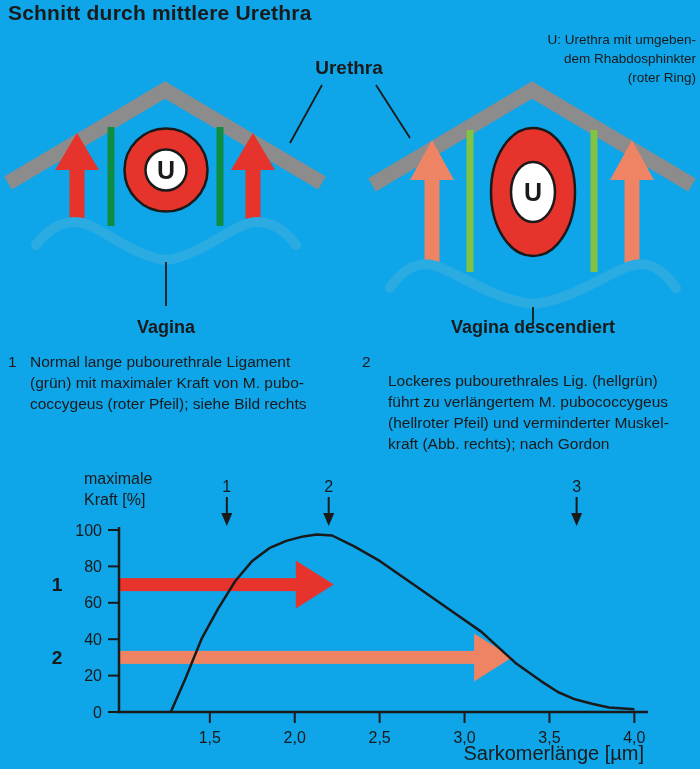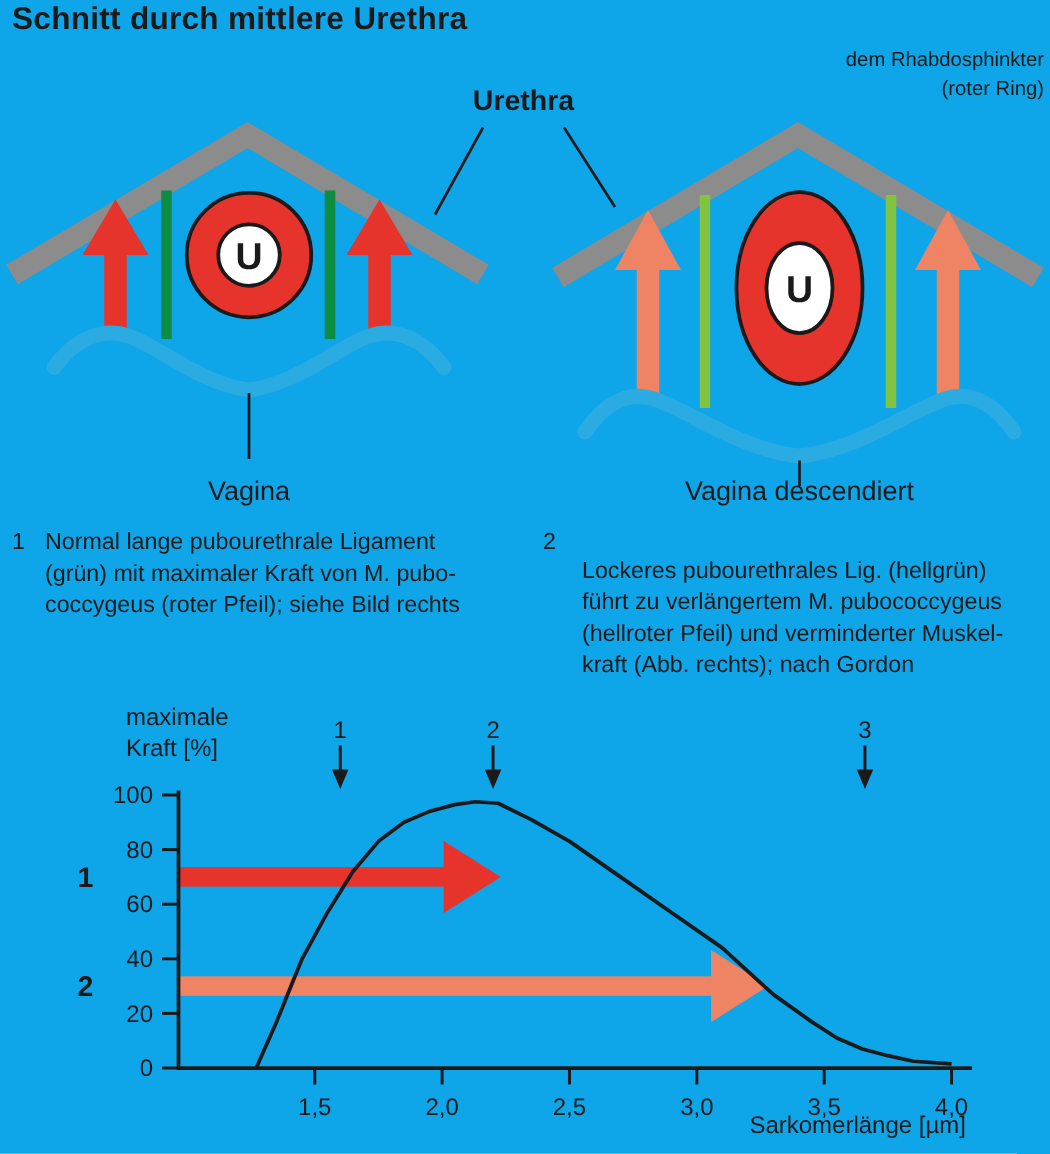--- a/index.html
+++ b/index.html
@@ -1,32 +1,32 @@
 <!DOCTYPE html>
 <html style="--red: #e6332b; --light_red: #ef8465; --dark_green: #0d8c42; --light_green: #82c341; --blue: #2aabe2; --gray: #8c8c8c; --ink: #1a1a1a;"><head>
 <meta charset="utf-8">
 <style>
   html,body{margin:0;padding:0;}
   body{font-family:"Liberation Sans","DejaVu Sans",sans-serif;background:#fff;color:var(--ink,#1a1a1a);}
   #page{position:relative;width:700px;height:769px;background:#0ea5e9;overflow:hidden;}
   .abs{position:absolute;}
   #title{left:8px;top:1px;font-size:21px;font-weight:800;letter-spacing:.2px;}
   #legend{right:4px;top:30px;width:230px;text-align:right;font-size:13.5px;line-height:19px;}
-  .heading{font-size:18px;font-weight:normal;text-align:center;}
+  .heading{font-size:18px;font-weight:bold;text-align:center;}
   #left-heading{left:66px;top:317px;width:200px;}
   #right-heading{left:383px;top:317px;width:300px;}
   #symphyse{left:249px;top:57px;width:200px;text-align:center;font-size:19px;font-weight:bold;}
   .caption{font-size:15.5px;line-height:21px;}
   .cap-num{font-size:15.5px;line-height:21px;}
   #cap1-num{left:8px;top:351px;}
   #cap1-text{left:30px;top:351px;width:320px;}
   #cap2-num{left:362px;top:351px;}
   #cap2-text{left:388px;top:370px;width:310px;}
   #ylabel{left:84px;top:468px;font-size:16px;line-height:21px;}
-  #xlabel{left:394px;top:742px;width:250px;text-align:right;font-size:16px;}
+  #xlabel{left:394px;top:742px;width:250px;text-align:right;font-size:20px;}
   svg{position:absolute;left:0;display:block;}
   
   .roof{fill:none;stroke:var(--gray);stroke-width:15;}
   .lig-dark{stroke:var(--dark_green);stroke-width:7;}
   .lig-light{stroke:var(--light_green);stroke-width:7;}
   .arrow-red{fill:var(--red);}
   .arrow-salmon{fill:var(--light_red);}
   .ring{fill:var(--red);stroke:var(--ink);stroke-width:2.5;}
   .ring-inner{fill:#fff;stroke:var(--ink);stroke-width:2.5;}
   .wave{fill:none;stroke:var(--blue);stroke-width:10;stroke-linecap:round;}
@@ -40,20 +40,21 @@
   .curve{fill:none;stroke:var(--ink);stroke-width:2.5;stroke-linejoin:round;}
 </style>
 </head>
 <body>
 
 <div id="page">
 
   <div id="title" class="abs">Schnitt durch mittlere Urethra</div>
 
   <div id="legend" class="abs">
+    <div>U:  Urethra mit umgeben-</div>
     <div>dem Rhabdosphinkter</div>
     <div>(roter Ring)</div>
   </div>
 
   <svg class="abs" style="top:50px" width="700" height="295" viewBox="0 50 700 295">
 
     <polyline class="roof" points="8,183 165,90 322,183"></polyline>
     <line class="lig-dark" x1="111" y1="127" x2="111" y2="226"></line>
     <line class="lig-dark" x1="220" y1="127" x2="220" y2="226"></line>
     <polygon class="arrow-red" points="77,133 99,170 84.5,170 84.5,222 69.5,222 69.5,170 55,170"></polygon>

